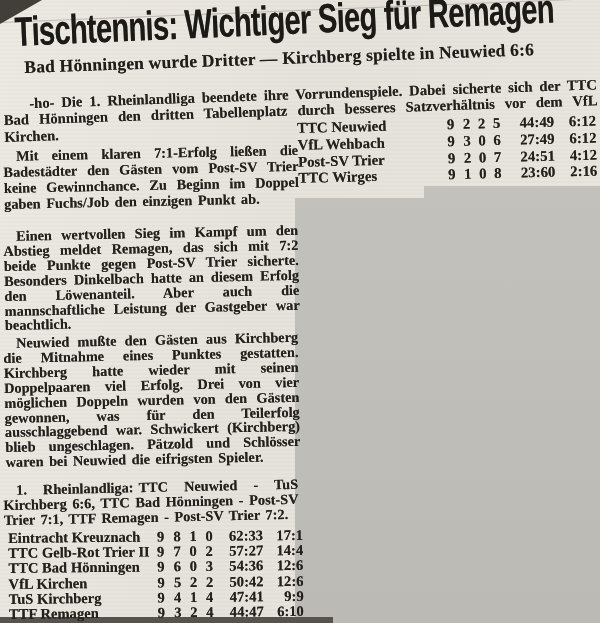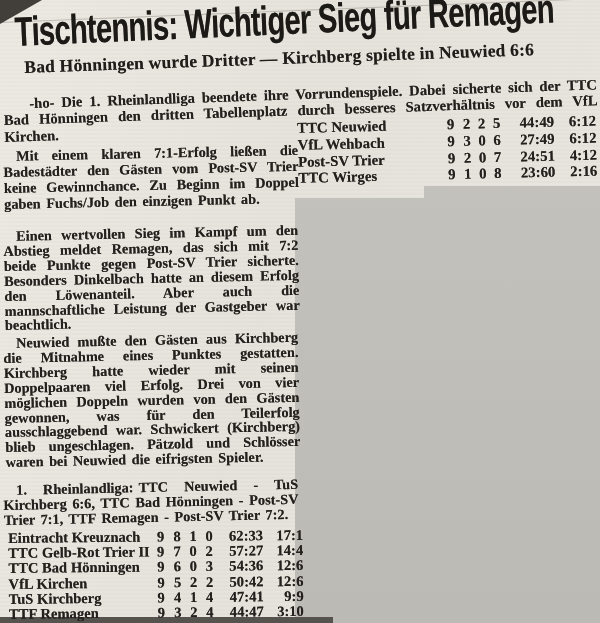--- a/index.html
+++ b/index.html
@@ -201,15 +201,15 @@
     <span class="tsets">47:41</span>
     <span class="tpts">9:9</span>
   </div>
   <div class="trow">
     <span class="tname">TTF Remagen</span>
     <span class="tnum">9</span>
     <span class="tnum">3</span>
     <span class="tnum">2</span>
     <span class="tnum">4</span>
     <span class="tsets">44:47</span>
-    <span class="tpts">3:10</span>
+    <span class="tpts">6:10</span>
   </div>
 </div>
 
 </body></html>

